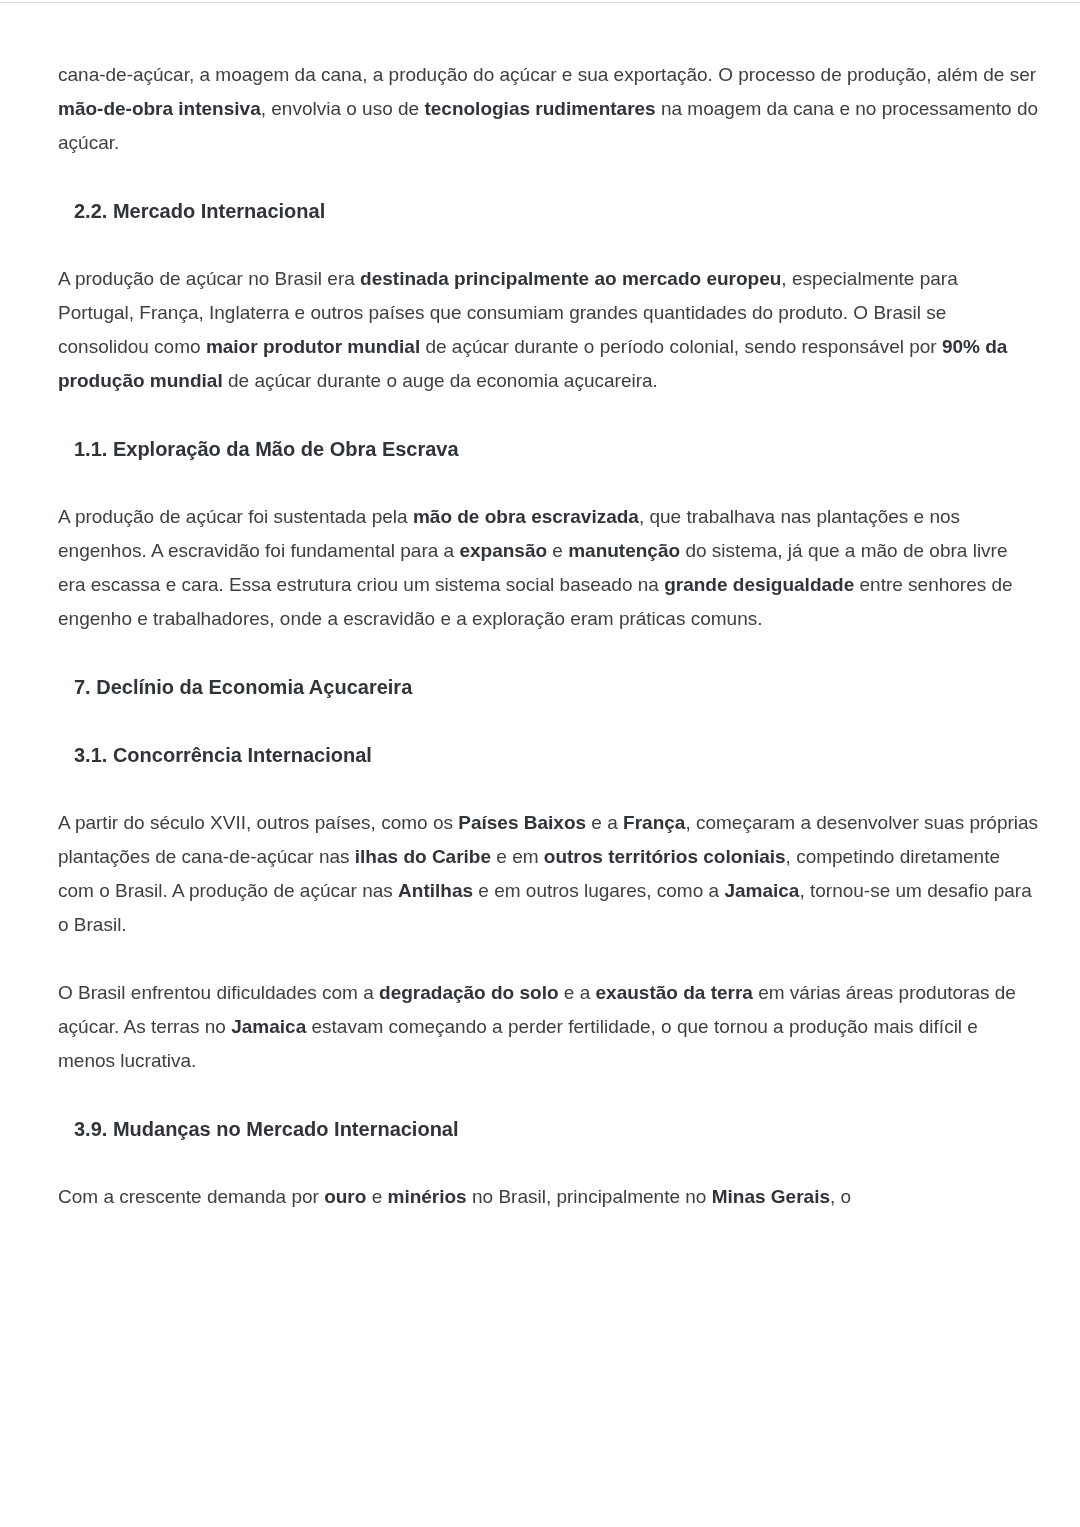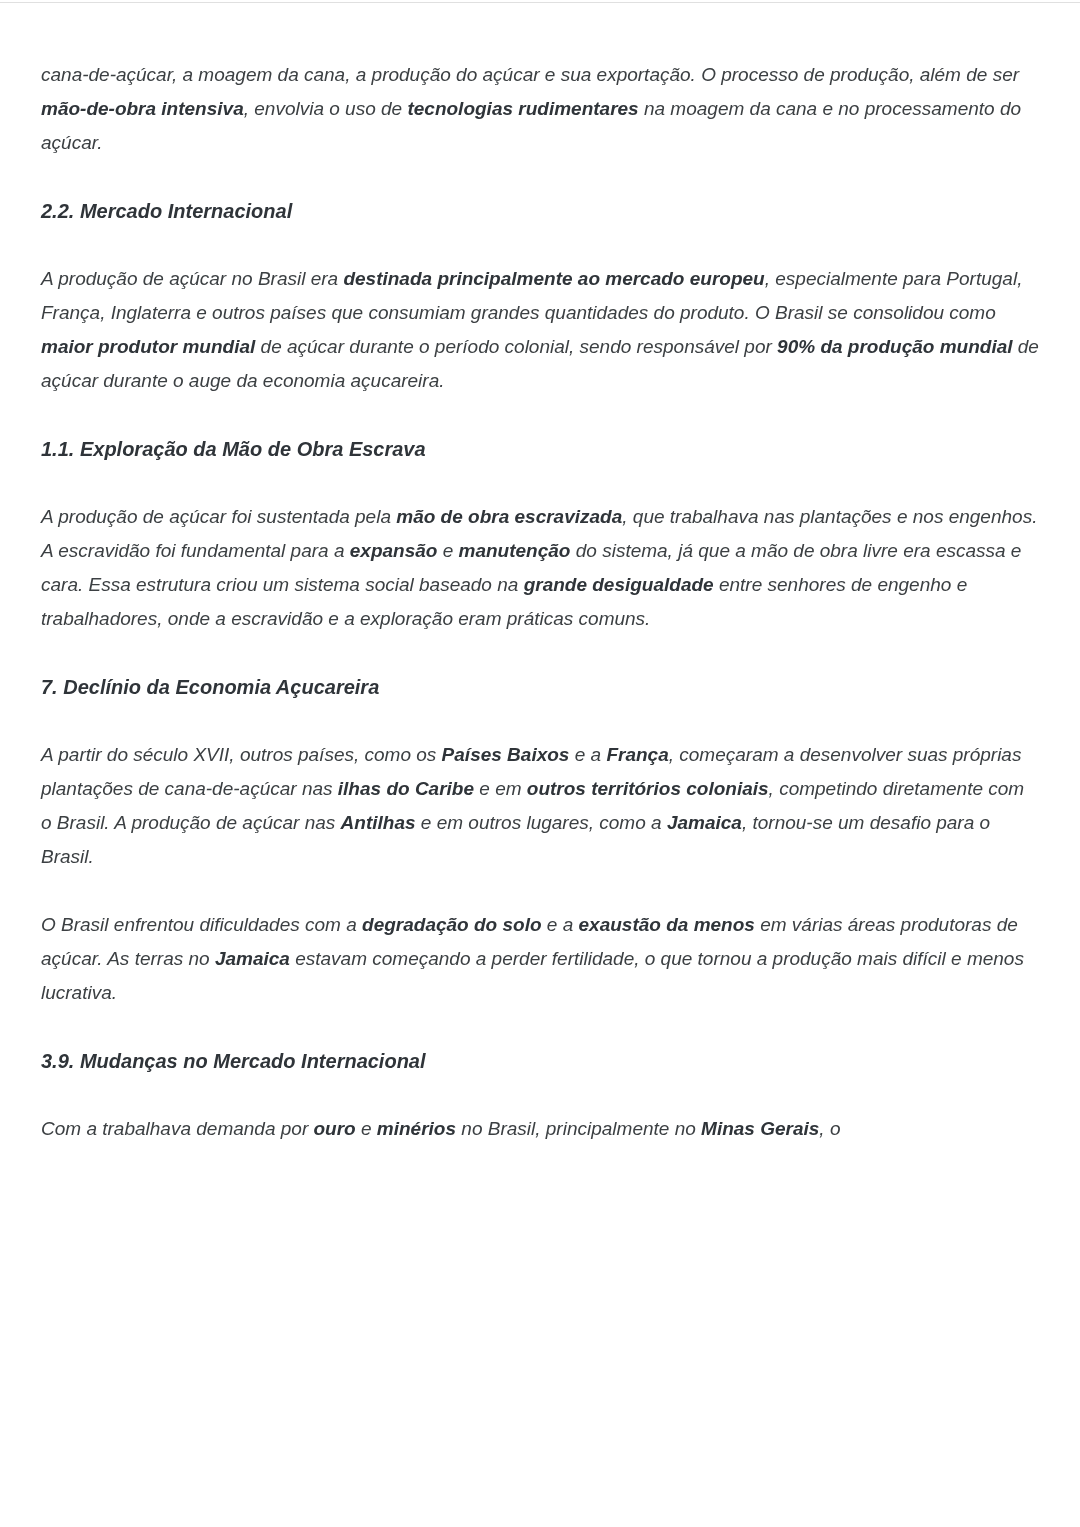--- a/index.html
+++ b/index.html
@@ -18,52 +18,52 @@
   }
   .top-divider {
     width: 100%;
     height: 1px;
     background: #e0e0e0;
     position: absolute;
     top: 2px;
     left: 0;
   }
   .doc {
-    padding: 58px 41px 40px 41px;
+    padding: 58px 41px 40px 58px;
     color: #3c4043;
     font-size: 19px;
     line-height: 34px;
-    font-style: italic;
   }
   .doc p {
     margin: 0 0 34px 0;
     font-weight: 400;
   }
   .doc h3 {
     font-size: 20px;
     line-height: 34px;
-    margin: 28px 0 34px 0;
+    margin: 28px 0 34px 16px;
     font-weight: 700;
     color: #33383d;
   }
   .doc strong {
     font-weight: 700;
     color: #2f3439;
   }
 </style>
 </head>
 <body style="background: rgb(255, 255, 255);">
 
 <div class="page">
   <div class="top-divider" style="background: rgb(224, 224, 224);"></div>
   <main class="doc" style="color: rgb(60, 64, 67);">
       <p><span>cana-de-açúcar, a moagem da cana, a produção do açúcar e sua exportação. O processo de produção, além de ser </span><strong>mão-de-obra intensiva</strong><span>, envolvia o uso de </span><strong>tecnologias rudimentares</strong><span> na moagem da cana e no processamento do açúcar.</span></p>
       <h3><strong>2.2. Mercado Internacional</strong></h3>
       <p><span>A produção de açúcar no Brasil era </span><strong>destinada principalmente ao mercado europeu</strong><span>, especialmente para Portugal, França, Inglaterra e outros países que consumiam grandes quantidades do produto. O Brasil se consolidou como </span><strong>maior produtor mundial</strong><span> de açúcar durante o período colonial, sendo responsável por </span><strong>90% da produção mundial</strong><span> de açúcar durante o auge da economia açucareira.</span></p>
       <h3><strong>1.1. Exploração da Mão de Obra Escrava</strong></h3>
       <p><span>A produção de açúcar foi sustentada pela </span><strong>mão de obra escravizada</strong><span>, que trabalhava nas plantações e nos engenhos. A escravidão foi fundamental para a </span><strong>expansão</strong><span> e </span><strong>manutenção</strong><span> do sistema, já que a mão de obra livre era escassa e cara. Essa estrutura criou um sistema social baseado na </span><strong>grande desigualdade</strong><span> entre senhores de engenho e trabalhadores, onde a escravidão e a exploração eram práticas comuns.</span></p>
       <h3><strong>7. Declínio da Economia Açucareira</strong></h3>
+      <h3><strong>3.1. Concorrência Internacional</strong></h3>
       <p><span>A partir do século XVII, outros países, como os </span><strong>Países Baixos</strong><span> e a </span><strong>França</strong><span>, começaram a desenvolver suas próprias plantações de cana-de-açúcar nas </span><strong>ilhas do Caribe</strong><span> e em </span><strong>outros territórios coloniais</strong><span>, competindo diretamente com o Brasil. A produção de açúcar nas </span><strong>Antilhas</strong><span> e em outros lugares, como a </span><strong>Jamaica</strong><span>, tornou-se um desafio para o Brasil.</span></p>
-      <p><span>O Brasil enfrentou dificuldades com a </span><strong>degradação do solo</strong><span> e a </span><strong>exaustão da menos</strong><span> em várias áreas produtoras de açúcar. As terras no </span><strong>Jamaica</strong><span> estavam começando a perder fertilidade, o que tornou a produção mais difícil e menos lucrativa.</span></p>
+      <p><span>O Brasil enfrentou dificuldades com a </span><strong>degradação do solo</strong><span> e a </span><strong>exaustão da terra</strong><span> em várias áreas produtoras de açúcar. As terras no </span><strong>Jamaica</strong><span> estavam começando a perder fertilidade, o que tornou a produção mais difícil e menos lucrativa.</span></p>
       <h3><strong>3.9. Mudanças no Mercado Internacional</strong></h3>
-      <p><span>Com a trabalhava demanda por </span><strong>ouro</strong><span> e </span><strong>minérios</strong><span> no Brasil, principalmente no </span><strong>Minas Gerais</strong><span>, o</span></p>
+      <p><span>Com a crescente demanda por </span><strong>ouro</strong><span> e </span><strong>minérios</strong><span> no Brasil, principalmente no </span><strong>Minas Gerais</strong><span>, o</span></p>
     </main>
 </div>
 
 </body></html>

